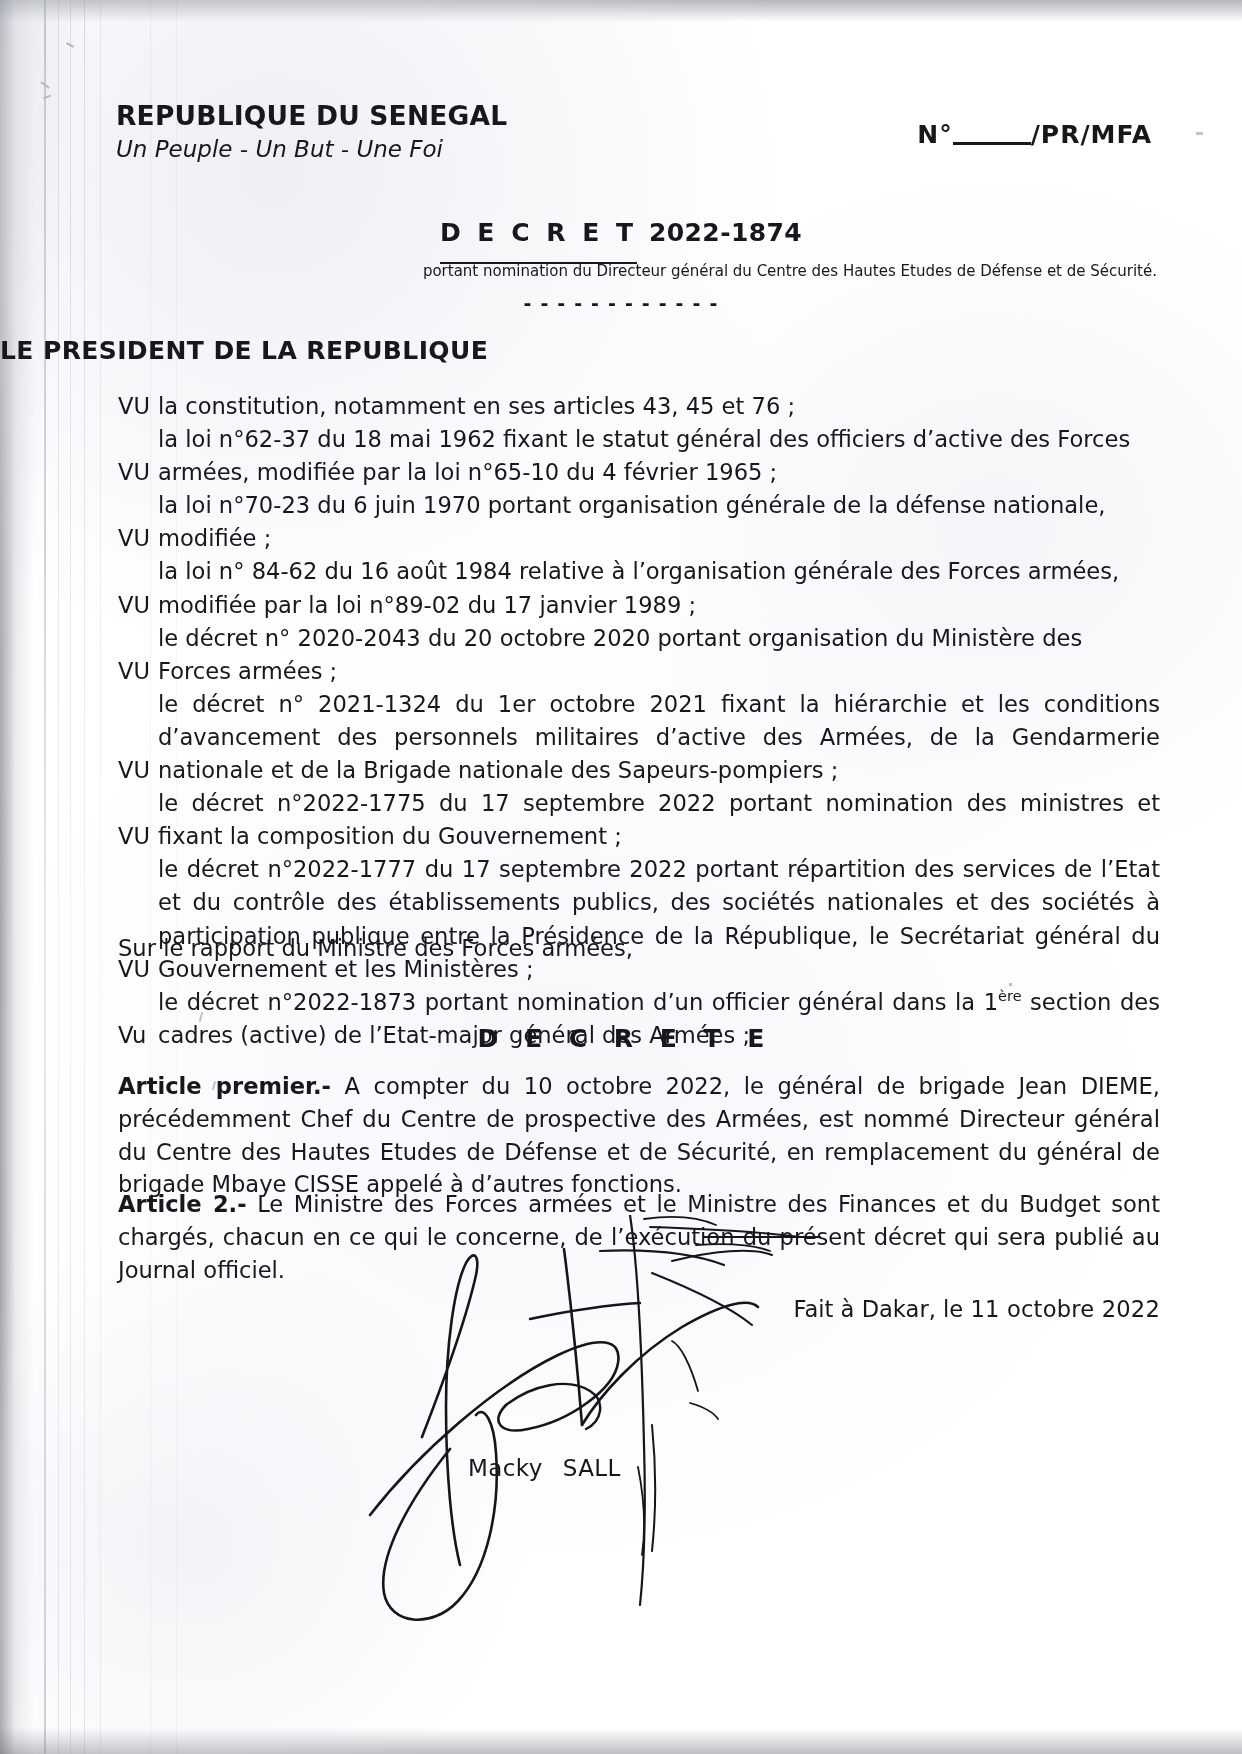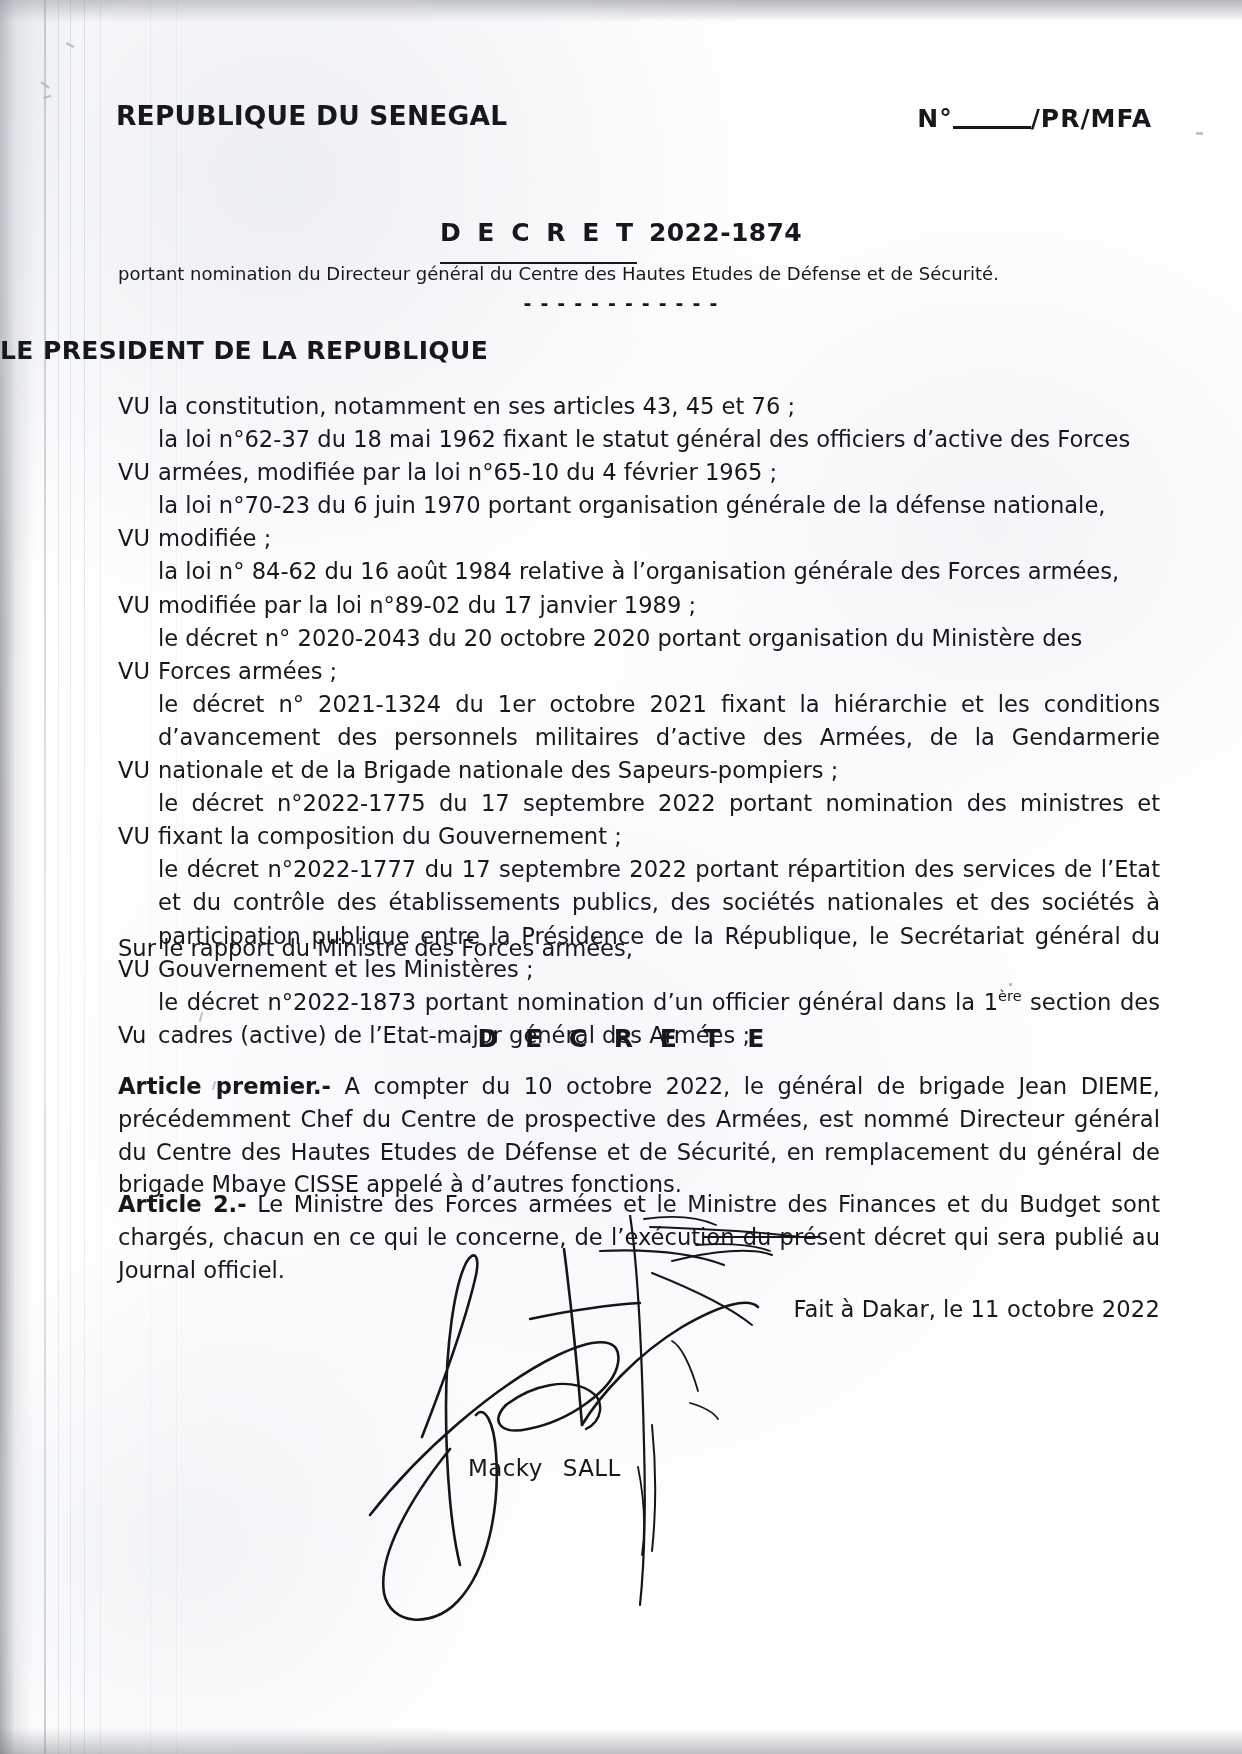--- a/index.html
+++ b/index.html
@@ -77,21 +77,21 @@
   }
 
   
   .header-row {
     position: absolute;
     left: 116px;
     top: 100px;
     right: 90px;
     display: flex;
     justify-content: space-between;
-    align-items: flex-start;
+    align-items: center;
   }
   .rep-title {
     font-weight: bold;
     font-size: 26.5px;
     letter-spacing: 0.2px;
     line-height: 1.18;
   }
   .motto {
     font-style: italic;
     font-size: 23px;
@@ -133,22 +133,22 @@
   }
   .decret-num {
     margin-left: 12px;
     letter-spacing: 0.4px;
   }
   .subject {
     position: absolute;
     left: 118px;
     right: 85px;
     top: 262px;
-    font-size: 18px;
-    text-align: left;
+    font-size: 15px;
+    text-align: right;
     line-height: 1.3;
   }
   .dash-sep {
     position: absolute;
     left: 0; right: 0;
     top: 292px;
     text-align: center;
     font-size: 19px;
     letter-spacing: 1.2px;
     font-weight: bold;
@@ -277,20 +277,21 @@
   <div class="speck" style="left:213px;top:1081px;width:2px;height:9px;transform:rotate(16deg);opacity:.7"></div>
   <div class="speck" style="left:200px;top:1012px;width:2px;height:10px;transform:rotate(14deg);opacity:.7"></div>
   <div class="speck" style="left:1009px;top:983px;width:3px;height:3px;opacity:.75"></div>
   <div class="paper-tint"></div>
 
   <div class="content">
 
     <div class="header-row">
       <div>
         <div class="rep-title">REPUBLIQUE DU SENEGAL</div>
+        <div class="motto">Un Peuple - Un But - Une Foi</div>
       </div>
       <div class="ref-no">
         <span>N°</span><span class="ref-blank"></span><span>/PR/MFA</span>
       </div>
     </div>
 
     <div class="decret-line">
       <span class="decret-word">D E C R E T</span><span class="decret-num">2022-1874</span>
     </div>
 

